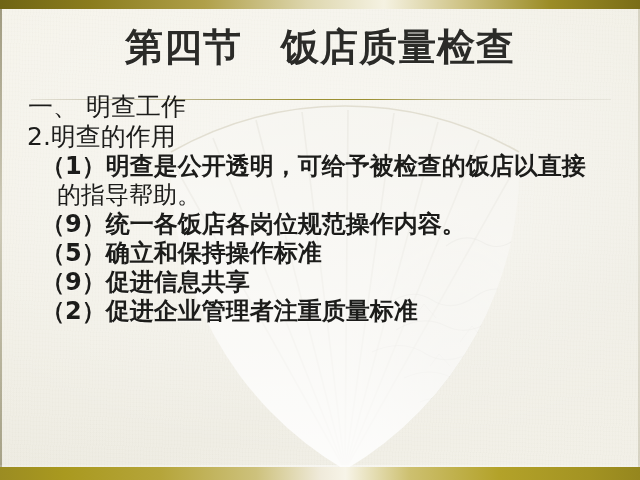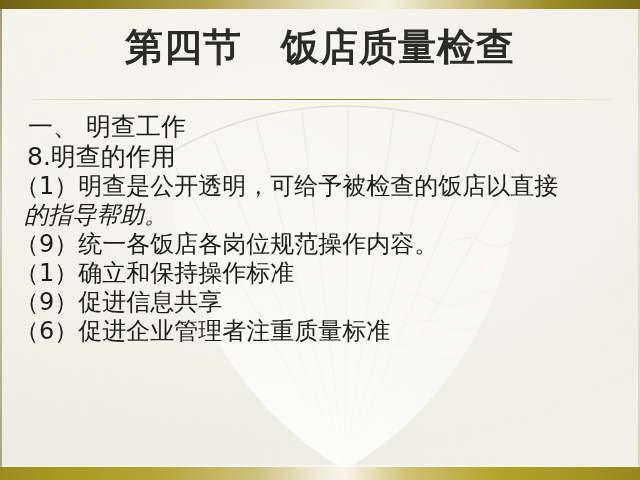--- a/index.html
+++ b/index.html
@@ -130,35 +130,35 @@
         rgba(150,138,40,.95) 48%,
         rgba(150,138,40,.95) 58%,
         rgba(160,152,100,.62) 72%,
         rgba(175,170,150,.40) 88%,
         rgba(185,182,165,.20) 100%);
   }
 
   
   .body-text {
     position: absolute;
-    left: 0; top: 112px;
+    left: 0; top: 92px;
     width: 640px;
     color: #1c1c1a;
   }
   .line {
     white-space: pre;
     font-size: 25px;
     line-height: 29px;
     color: #1c1c1a;
     text-shadow: 0 1px 0 rgba(255,255,255,.35);
   }
   .line.lv1      { padding-left: 28px; font-size: 25px; line-height: 30px; }
   .line.lv2      { padding-left: 27px; font-size: 25px; line-height: 30px; }
-  .line.item     { padding-left: 15px; font-size: 24px; line-height: 29px; }
-  .line.cont     { padding-left: 24px; font-size: 24px; line-height: 29px; font-style: italic; }
+  .line.item     { padding-left: 41px; font-size: 24px; line-height: 29px; font-weight: bold; }
+  .line.cont     { padding-left: 57px; font-size: 24px; line-height: 29px; }
 </style>
 </head>
 <body>
 
 <div id="slide">
 
   <div class="paper-base"></div>
   <div class="paper-grain"></div>
   <div class="paper-vignette"></div>
 
@@ -235,24 +235,24 @@
   <div class="edge-right"></div>
   <div class="band-bottom-top-hl"></div>
   <div class="band-bottom"></div>
 
   <div class="title">第四节　饭店质量检查</div>
 
   <div class="divider"></div>
 
   <div class="body-text">
     <div class="line lv1">一、 明查工作</div>
-    <div class="line lv2">8.明查的作用</div>
+    <div class="line lv2">2.明查的作用</div>
     <div id="bullet-list">
         <div class="line item">（1）明查是公开透明，可给予被检查的饭店以直接</div>
         <div class="line cont">的指导帮助。</div>
         <div class="line item">（9）统一各饭店各岗位规范操作内容。</div>
-        <div class="line item">（1）确立和保持操作标准</div>
+        <div class="line item">（5）确立和保持操作标准</div>
         <div class="line item">（9）促进信息共享</div>
-        <div class="line item">（6）促进企业管理者注重质量标准</div>
+        <div class="line item">（2）促进企业管理者注重质量标准</div>
       </div>
   </div>
 
 </div>
 
 </body></html>

